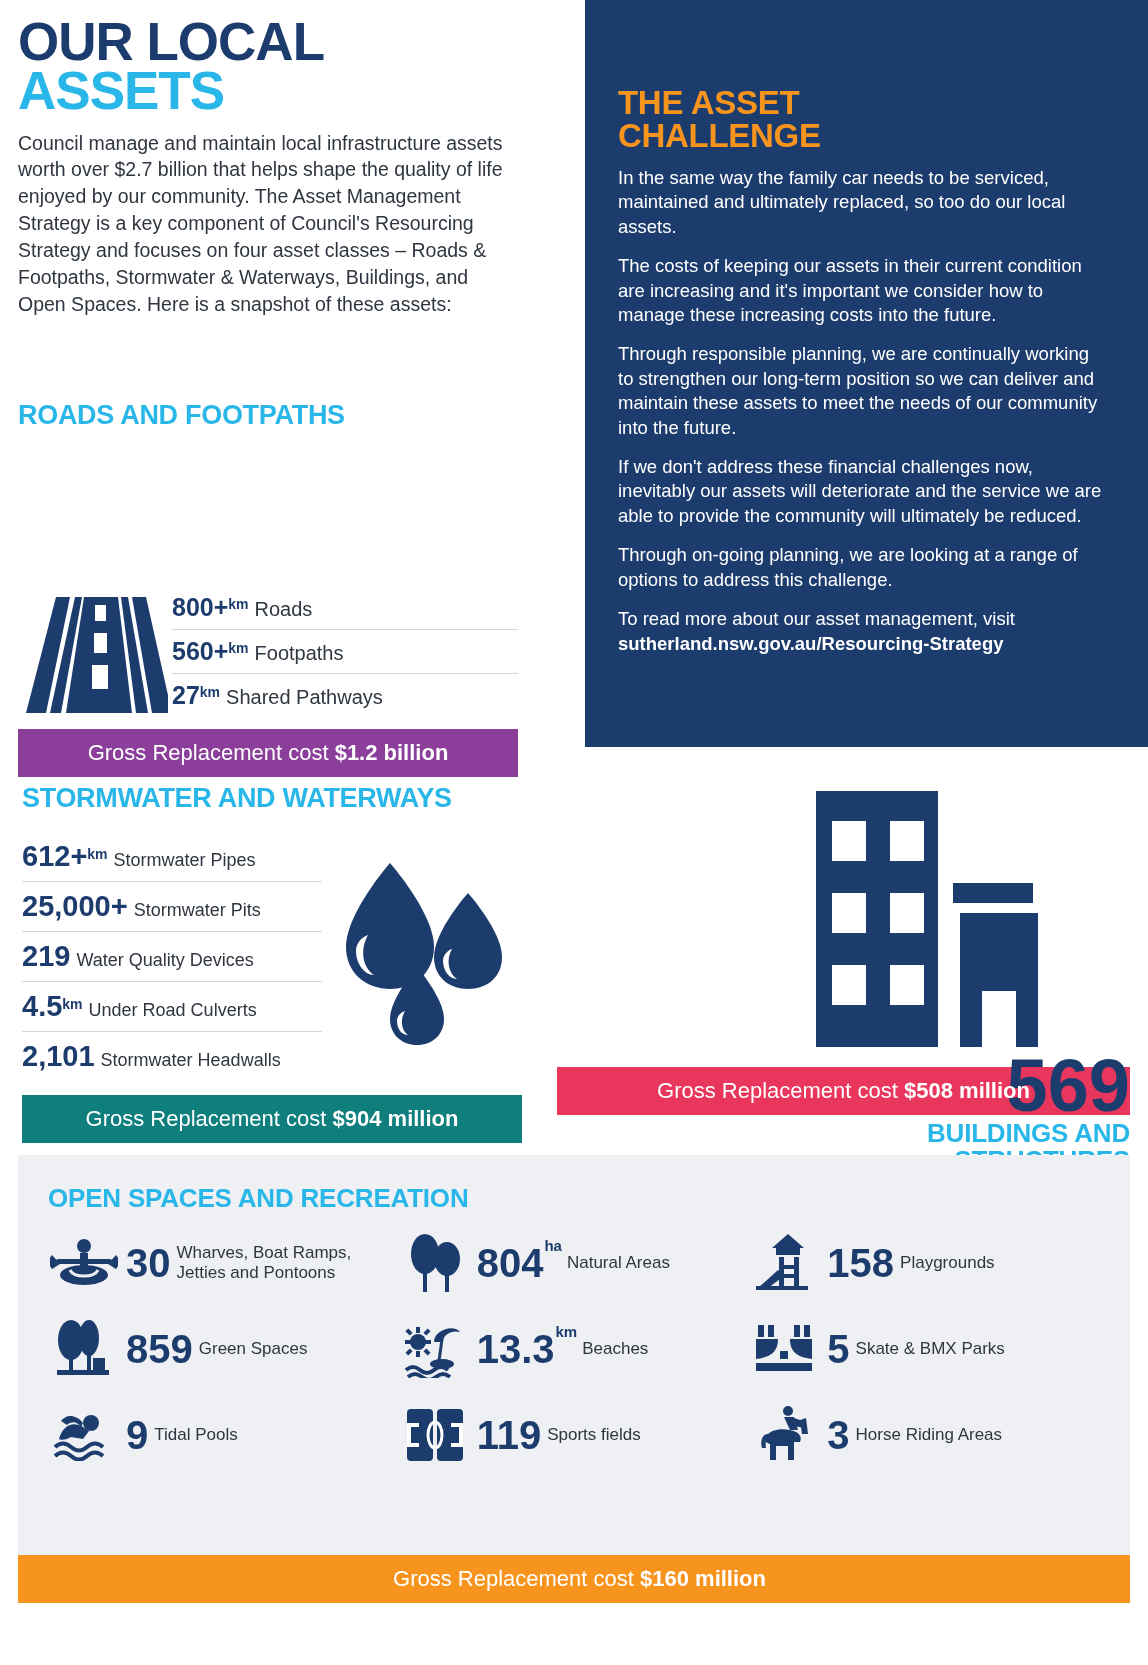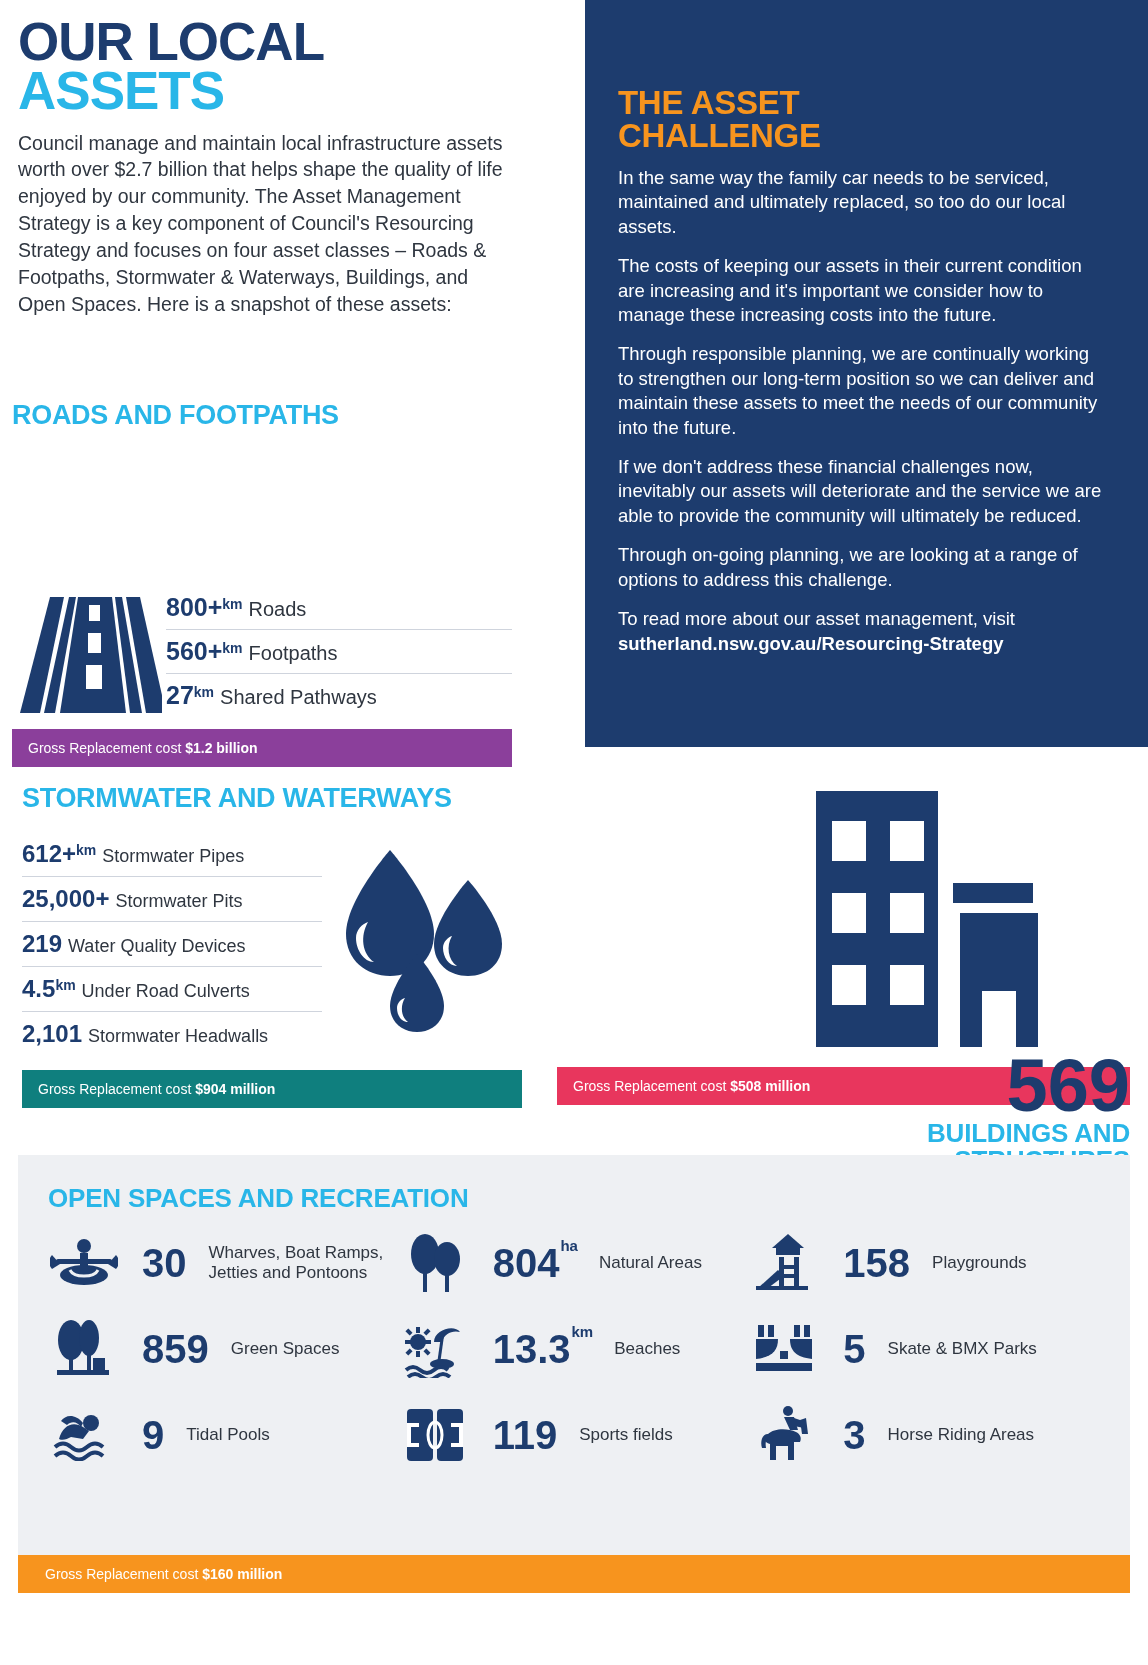--- a/index.html
+++ b/index.html
@@ -52,21 +52,21 @@
 
   .section-heading {
     font-size: 27px;
     font-weight: bold;
     color: #29b6e8;
     letter-spacing: -0.3px;
     margin: 0;
   }
 
   
-  .roads-section { position: absolute; left: 12px; top: 400px; width: 500px; }
+  .roads-section { position: absolute; left: 18px; top: 400px; width: 500px; }
   .roads-body {
     position: relative;
     margin-top: 155px;
     display: flex;
     align-items: flex-end;
     gap: 4px;
   }
   .roads-icon { flex: 0 0 auto; }
   .roads-stats { flex: 1 1 auto; padding-bottom: 2px; }
   .stat-row {
@@ -92,37 +92,38 @@
   }
   .stat-label {
     font-size: 20px;
     color: #2f3640;
     margin-left: 6px;
     font-weight: 400;
   }
 
   .cost-bar {
     color: #ffffff;
-    font-size: 14px;
+    font-size: 22px;
     padding: 11px 16px;
     box-sizing: border-box;
     font-weight: 400;
+    text-align: center;
   }
   .cost-bar b { font-weight: bold; }
 
   
   .storm-section { position: absolute; left: 22px; top: 783px; width: 500px; }
   .storm-body {
     display: flex;
     align-items: center;
     margin-top: 18px;
   }
   .storm-stats { width: 300px; }
   .storm-stats .stat-row { padding: 8px 0; }
-  .storm-stats .stat-num { font-size: 24px; }
+  .storm-stats .stat-num { font-size: 29px; }
   .storm-stats .stat-label { font-size: 18px; }
   .storm-icon { margin-left: 16px; }
 
   
   .buildings-section { position: absolute; left: 557px; top: 783px; width: 573px; }
   .buildings-body {
     display: flex;
     align-items: flex-end;
     justify-content: flex-start;
     height: 270px;
@@ -192,21 +193,21 @@
   }
   .open-grid {
     display: grid;
     grid-template-columns: repeat(3, 1fr);
     grid-auto-rows: 86px;
     align-items: center;
   }
   .open-item {
     display: flex;
     align-items: center;
-    gap: 22px;
+    gap: 6px;
   }
   .open-icon { flex: 0 0 72px; display: flex; justify-content: center; align-items: center; }
   .open-num {
     font-size: 40px;
     font-weight: bold;
     color: #1d3c6e;
     line-height: 1;
     white-space: nowrap;
   }
   .open-unit {

